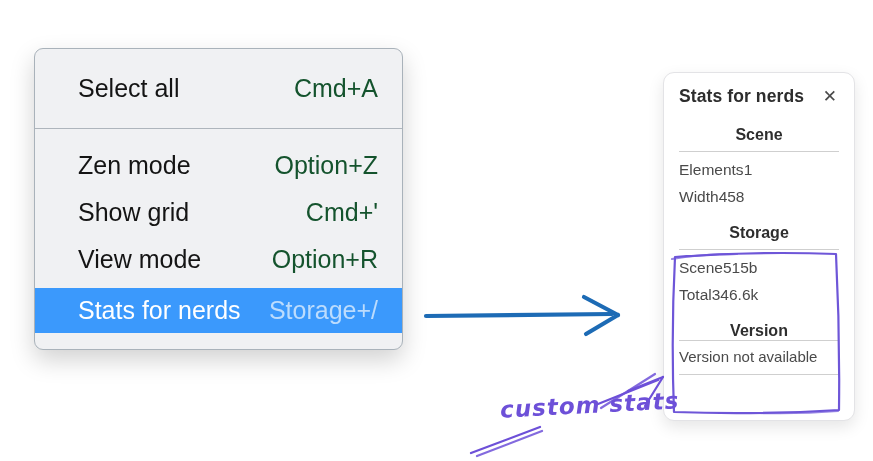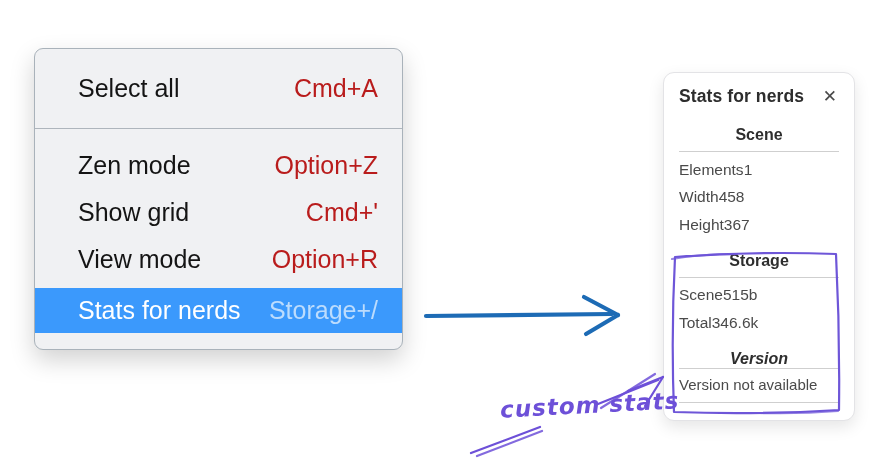--- a/index.html
+++ b/index.html
@@ -11,21 +11,21 @@
   
   .ctx-menu{
     position:absolute;left:34px;top:48px;width:369px;height:302px;
     background:#f0f1f3;border:1.5px solid #a9b2ba;border-radius:9px;
     box-shadow:0 10px 24px rgba(0,0,0,.18);box-sizing:border-box;overflow:hidden;
   }
   .ctx-item{
     display:flex;justify-content:space-between;align-items:center;
     padding:0 24px 0 43px;font-size:25px;color:#141414;cursor:default;
   }
-  .ctx-item .shortcut{color:#b91c1c;}
+  .ctx-item .shortcut{color:#14532d;}
   .ctx-item.first{height:79px;}
   .ctx-sep{height:0;border-top:1.5px solid #aeb5bc;}
   .ctx-group{padding-top:13px;}
   .ctx-item.mid{height:47px;}
   .ctx-item.selected{
     height:45px;margin-top:5px;background:var(--hl,#3b99fc);
     color:var(--hl-text,#ffffff);
   }
   .ctx-item.selected .shortcut{color:var(--hl-short,#bcdcfd);}
 
@@ -40,21 +40,21 @@
   .stats-title{font-size:17.5px;font-weight:bold;color:#2d2d2d;letter-spacing:.1px;}
   .stats-close{
     background:none;border:none;font-size:17px;color:#4a4a4a;cursor:pointer;
     padding:0 2px;line-height:1;font-family:"Liberation Sans",sans-serif;
   }
   .sec-header{
     text-align:center;font-weight:bold;font-size:16px;color:#2e2e2e;
     padding:19px 0 7px 0;border-bottom:1px solid #cfcfcf;
   }
   .sec-header.tight{padding-top:13px;}
-  .sec-header.noline{border-bottom:none;padding-bottom:0;font-style:italic;}
+  .sec-header.noline{border-bottom:none;padding-bottom:0;}
   .stat-rows{padding-top:4px;}
   .stat-row{
     display:flex;align-items:center;
     height:27.5px;font-size:15.5px;color:#4a4a4a;
   }
   .stat-note{
     font-size:15px;color:#4a4a4a;padding:2px 0 9px 0;
     border-top:1px solid #cfcfcf;border-bottom:1px solid #cfcfcf;
     padding-top:7px;
   }
@@ -110,24 +110,20 @@
     <div class="sec-header">Scene</div>
     <div class="stat-rows">
       <div class="stat-row">
         <span>Elements</span>
         <span>1</span>
       </div>
       <div class="stat-row">
         <span>Width</span>
         <span>458</span>
       </div>
-      <div class="stat-row">
-        <span>Height</span>
-        <span>367</span>
-      </div>
     </div>
 
     <div class="sec-header tight">Storage</div>
     <div class="stat-rows">
       <div class="stat-row">
         <span>Scene</span>
         <span>515b</span>
       </div>
       <div class="stat-row">
         <span>Total</span>

